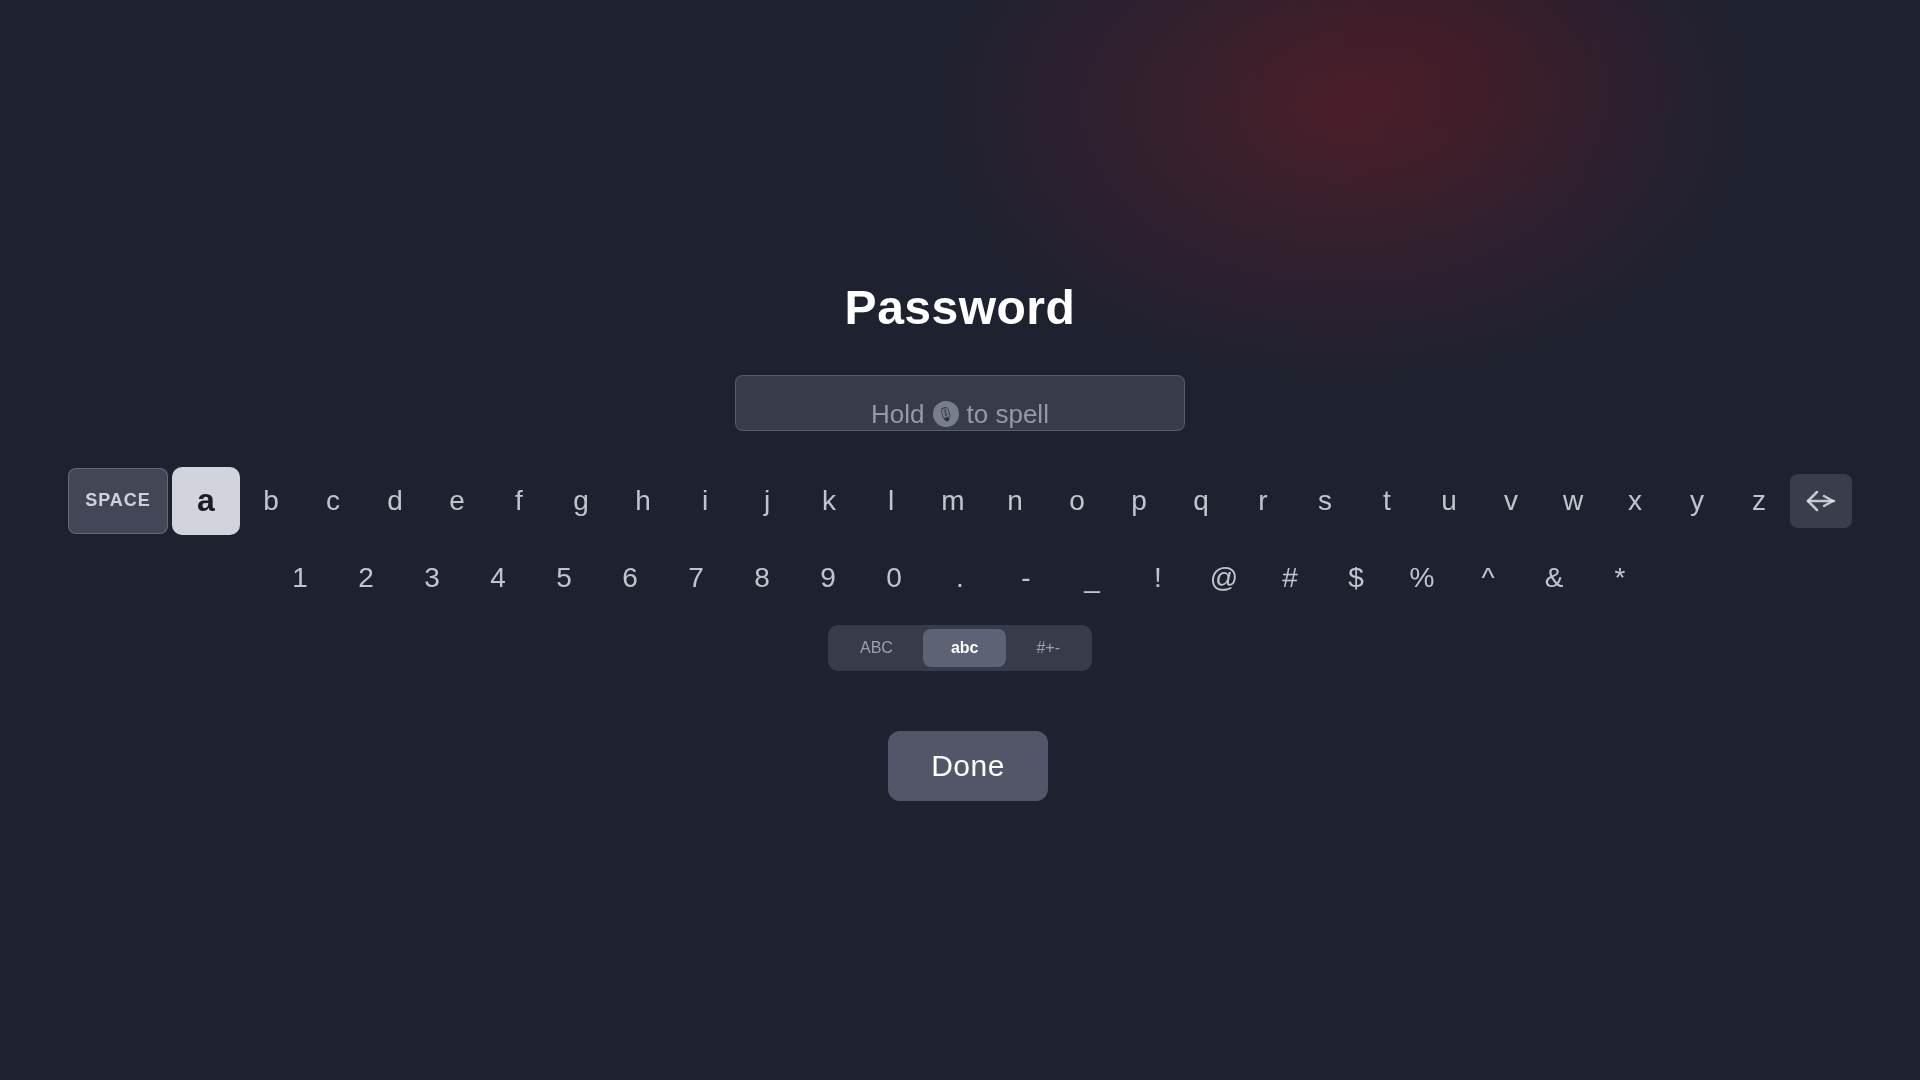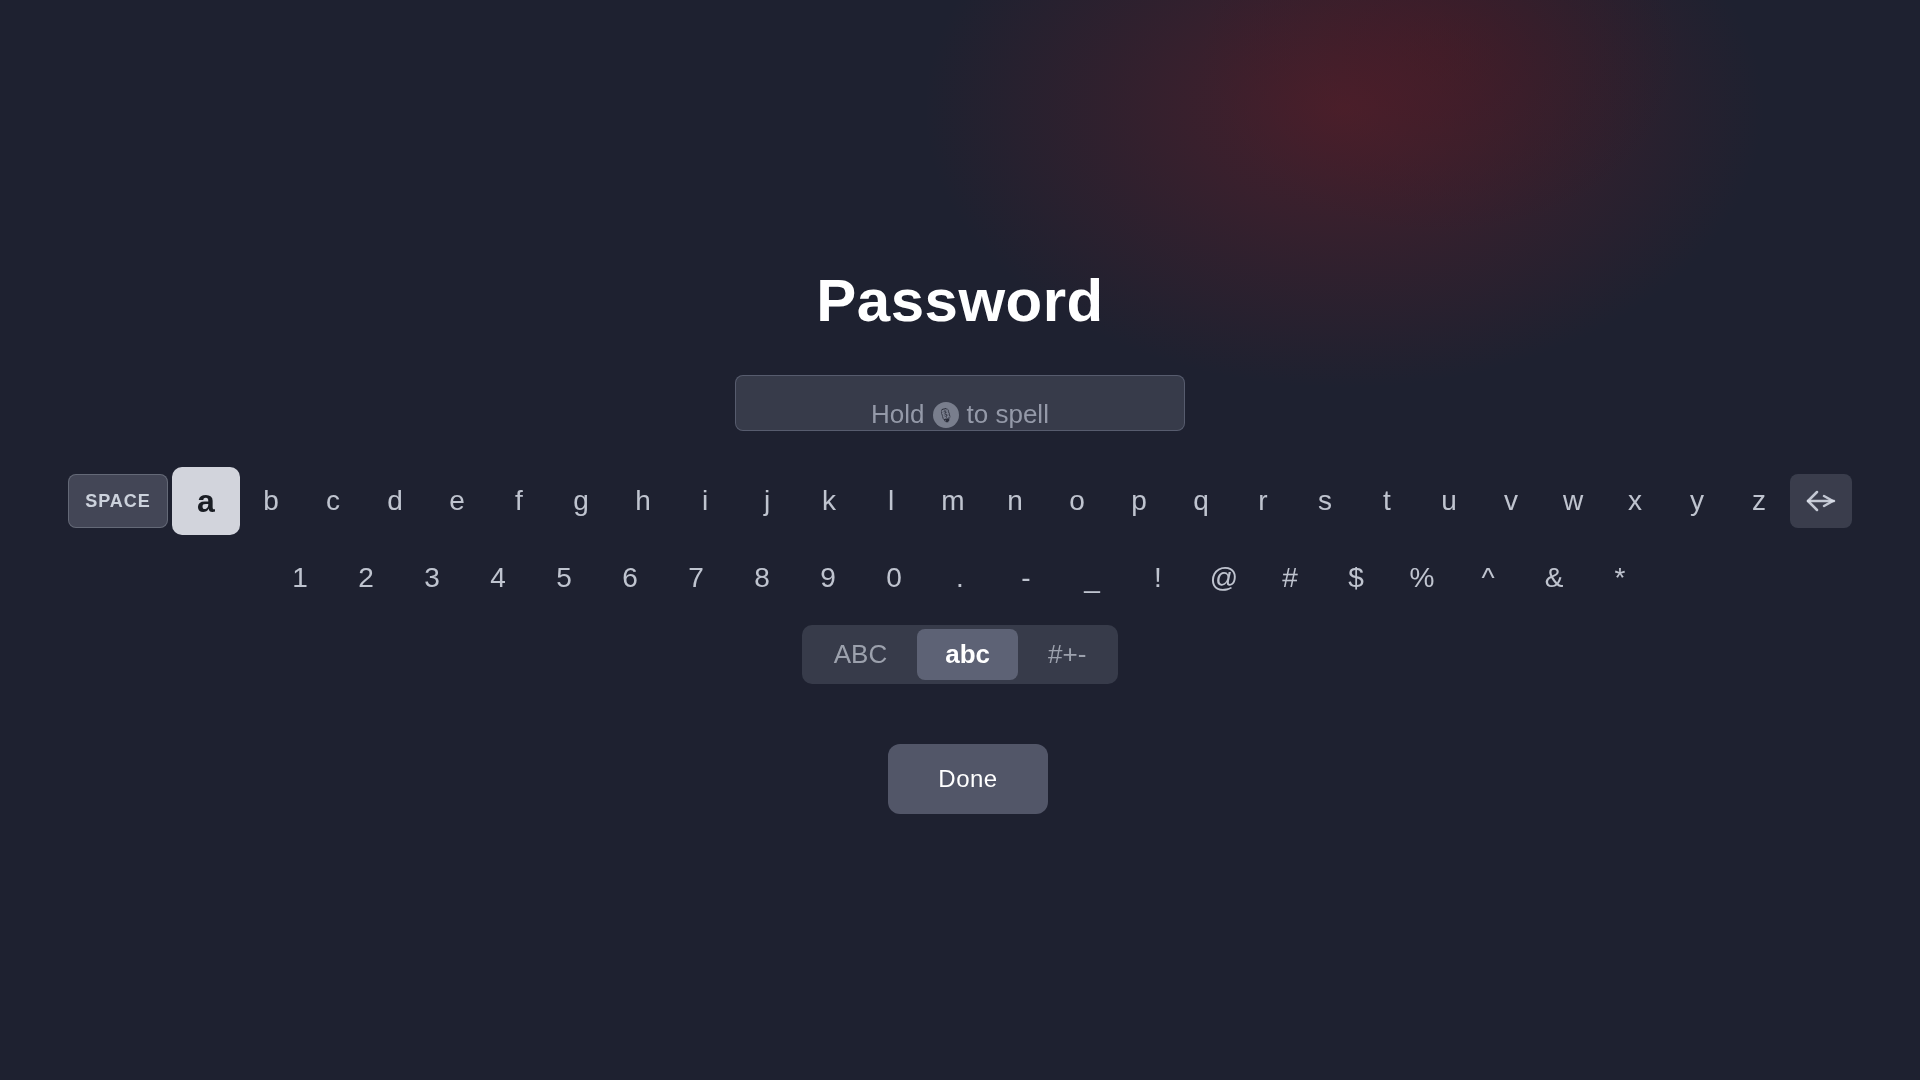--- a/index.html
+++ b/index.html
@@ -35,21 +35,21 @@
       position: relative;
       z-index: 1;
       display: flex;
       flex-direction: column;
       align-items: center;
       gap: 0;
     }
 
     .title {
       color: #ffffff;
-      font-size: 60px;
+      font-size: 48px;
       font-weight: 600;
       letter-spacing: 0.5px;
       margin-bottom: 40px;
     }
 
     .input-field {
       width: 450px;
       height: 56px;
       background: rgba(80, 85, 100, 0.5);
       border: 1.5px solid rgba(120, 125, 145, 0.5);
@@ -105,21 +105,21 @@
       font-weight: 400;
       cursor: pointer;
       border-radius: 8px;
       transition: background 0.1s;
     }
 
     .key.space-key {
       background: rgba(180, 185, 200, 0.25);
       border: 1px solid rgba(180, 185, 200, 0.3);
       width: 100px;
-      height: 54px;
+      height: 66px;
       font-size: 18px;
       font-weight: 600;
       color: rgba(220, 225, 235, 0.9);
       letter-spacing: 1px;
       border-radius: 8px;
       margin-right: 4px;
     }
 
     .key.selected {
       background: rgba(230, 232, 240, 0.9);
@@ -157,41 +157,41 @@
       background: rgba(80, 85, 100, 0.5);
       border-radius: 10px;
       padding: 4px;
       gap: 2px;
       margin-top: 4px;
     }
 
     .mode-btn {
       padding: 10px 28px;
       border-radius: 8px;
-      font-size: 26px;
+      font-size: 16px;
       cursor: pointer;
       color: rgba(200, 205, 215, 0.7);
       font-weight: 400;
     }
 
     .mode-btn.active {
       background: rgba(110, 115, 135, 0.7);
       color: #ffffff;
       font-weight: 600;
     }
 
     .done-button {
       margin-top: 60px;
       width: 160px;
       height: 70px;
       background: rgba(110, 115, 135, 0.65);
       border: none;
       border-radius: 12px;
       color: #ffffff;
-      font-size: 24px;
+      font-size: 30px;
       font-weight: 500;
       cursor: pointer;
       letter-spacing: 0.5px;
       margin-left: 16px;
     }
   </style>
 </head>
 <body>
 
 <div class="bg-layer"></div>

